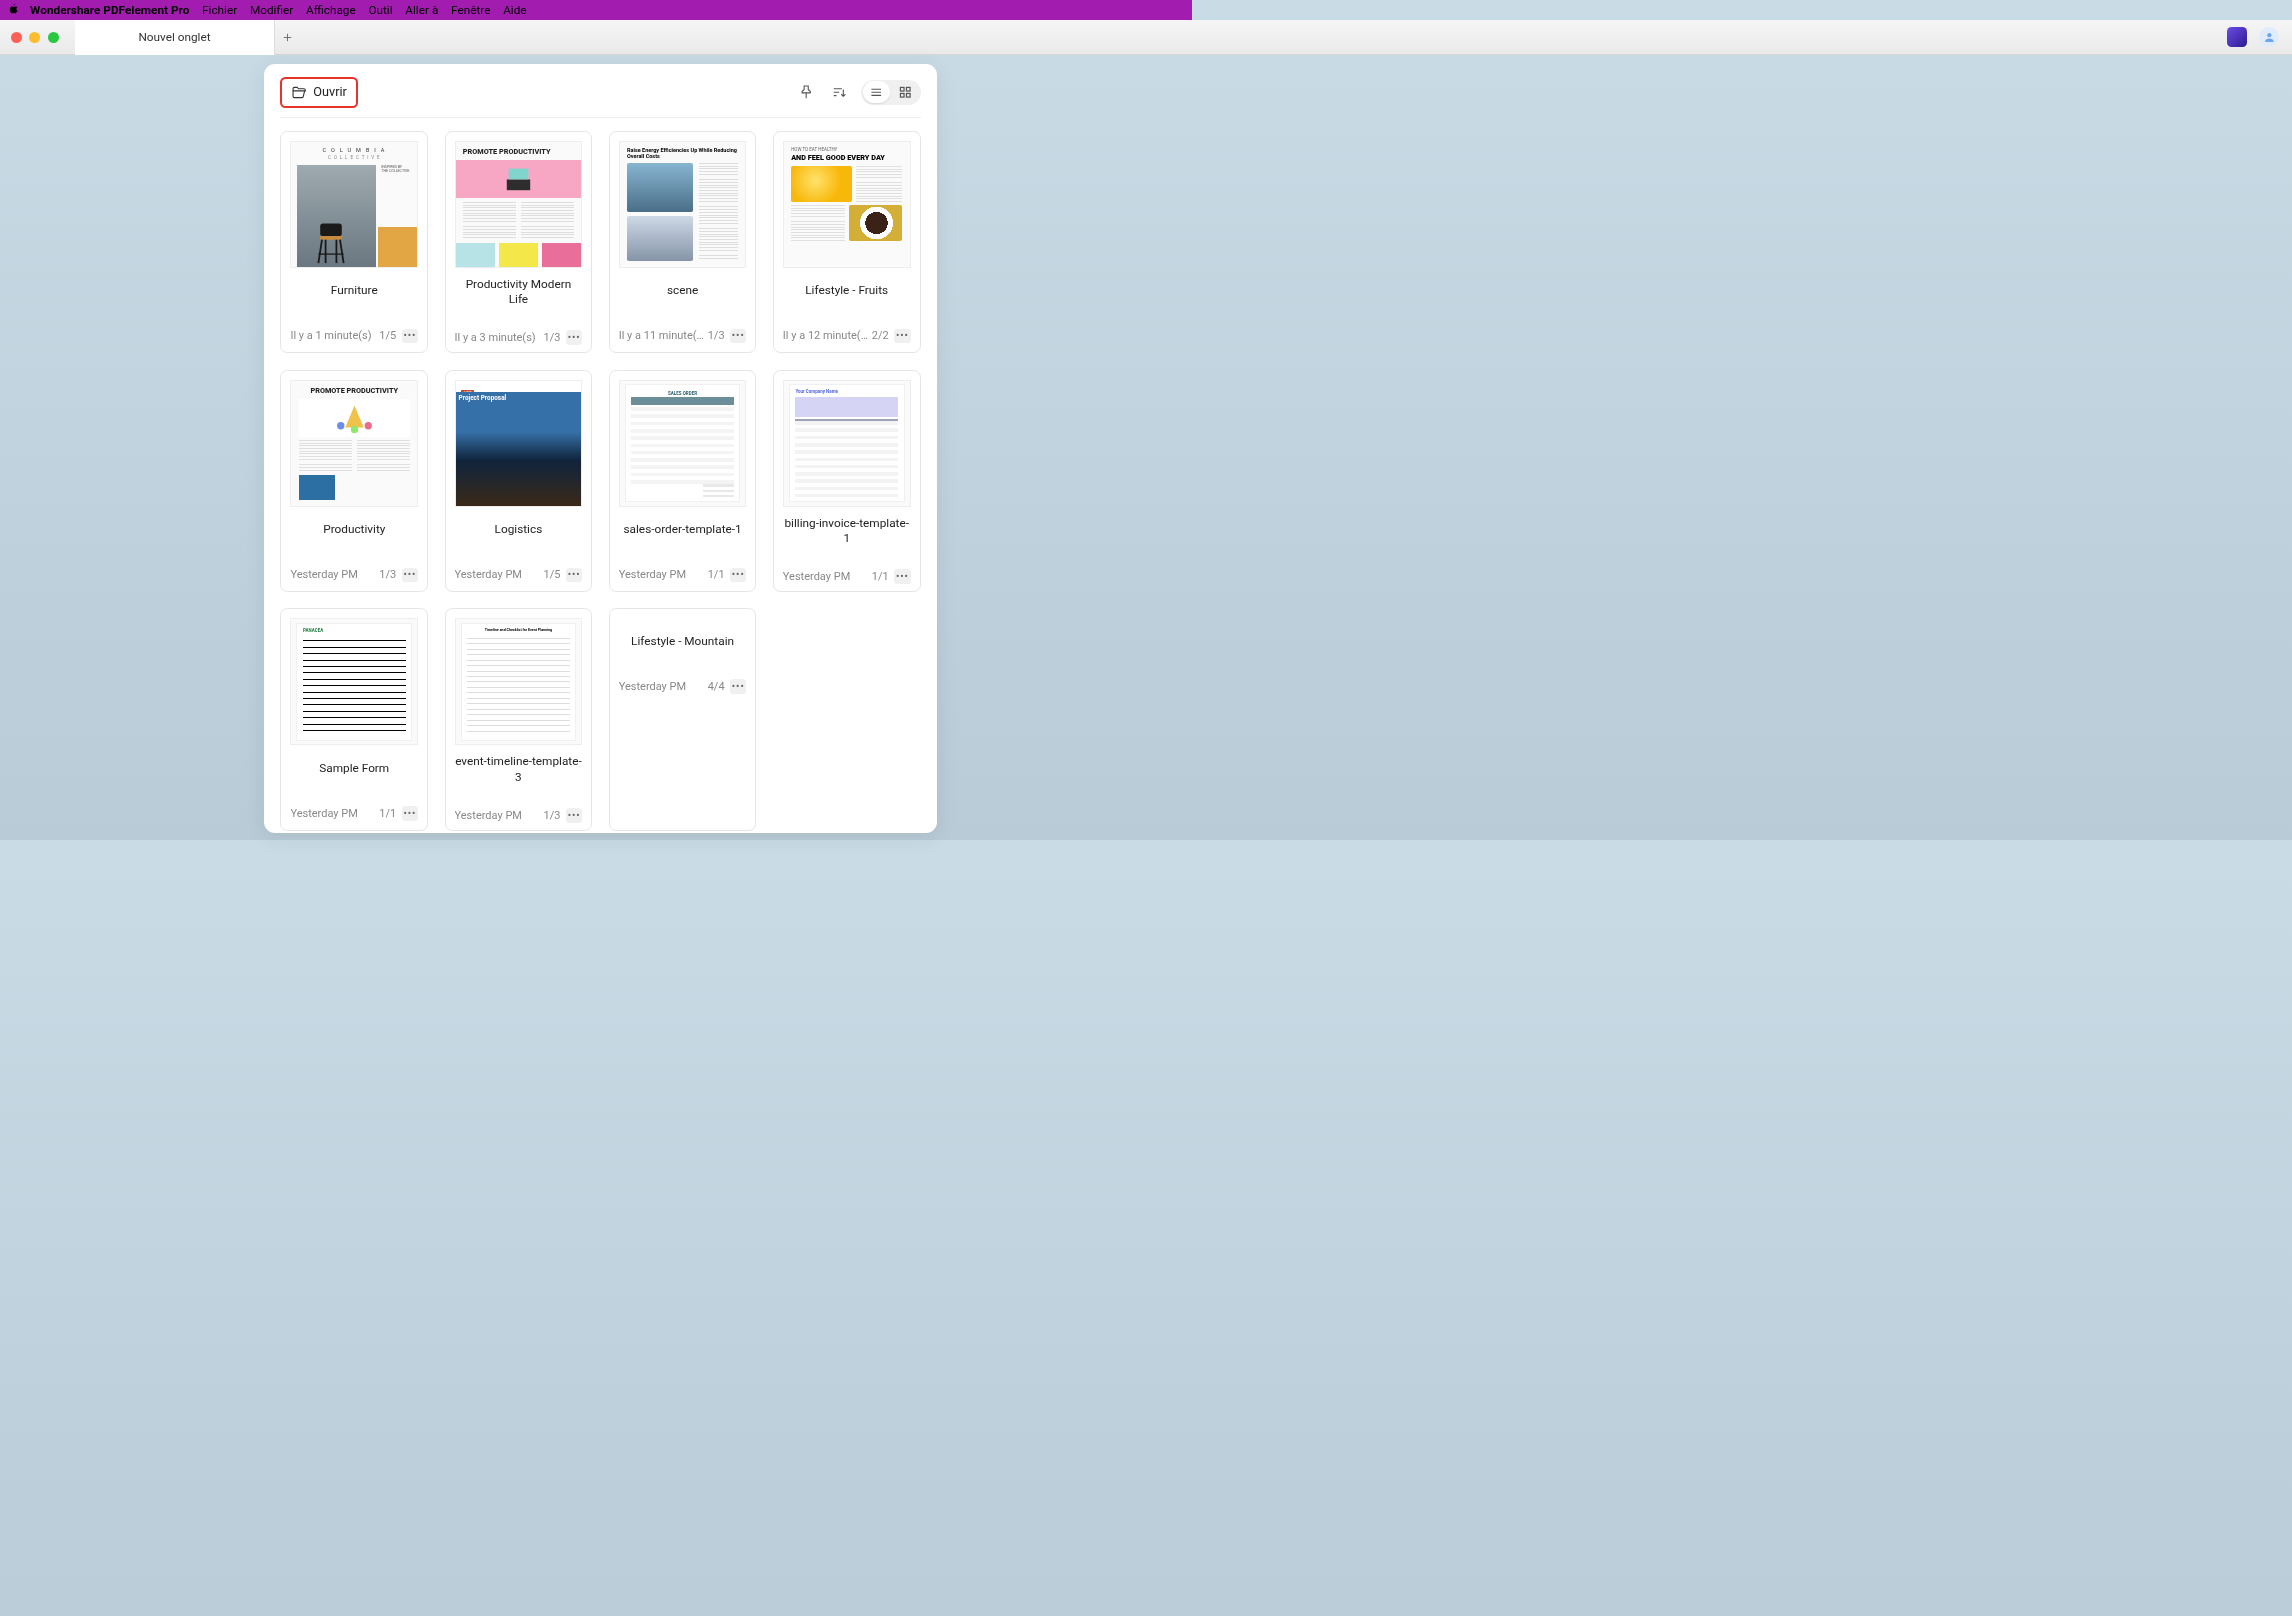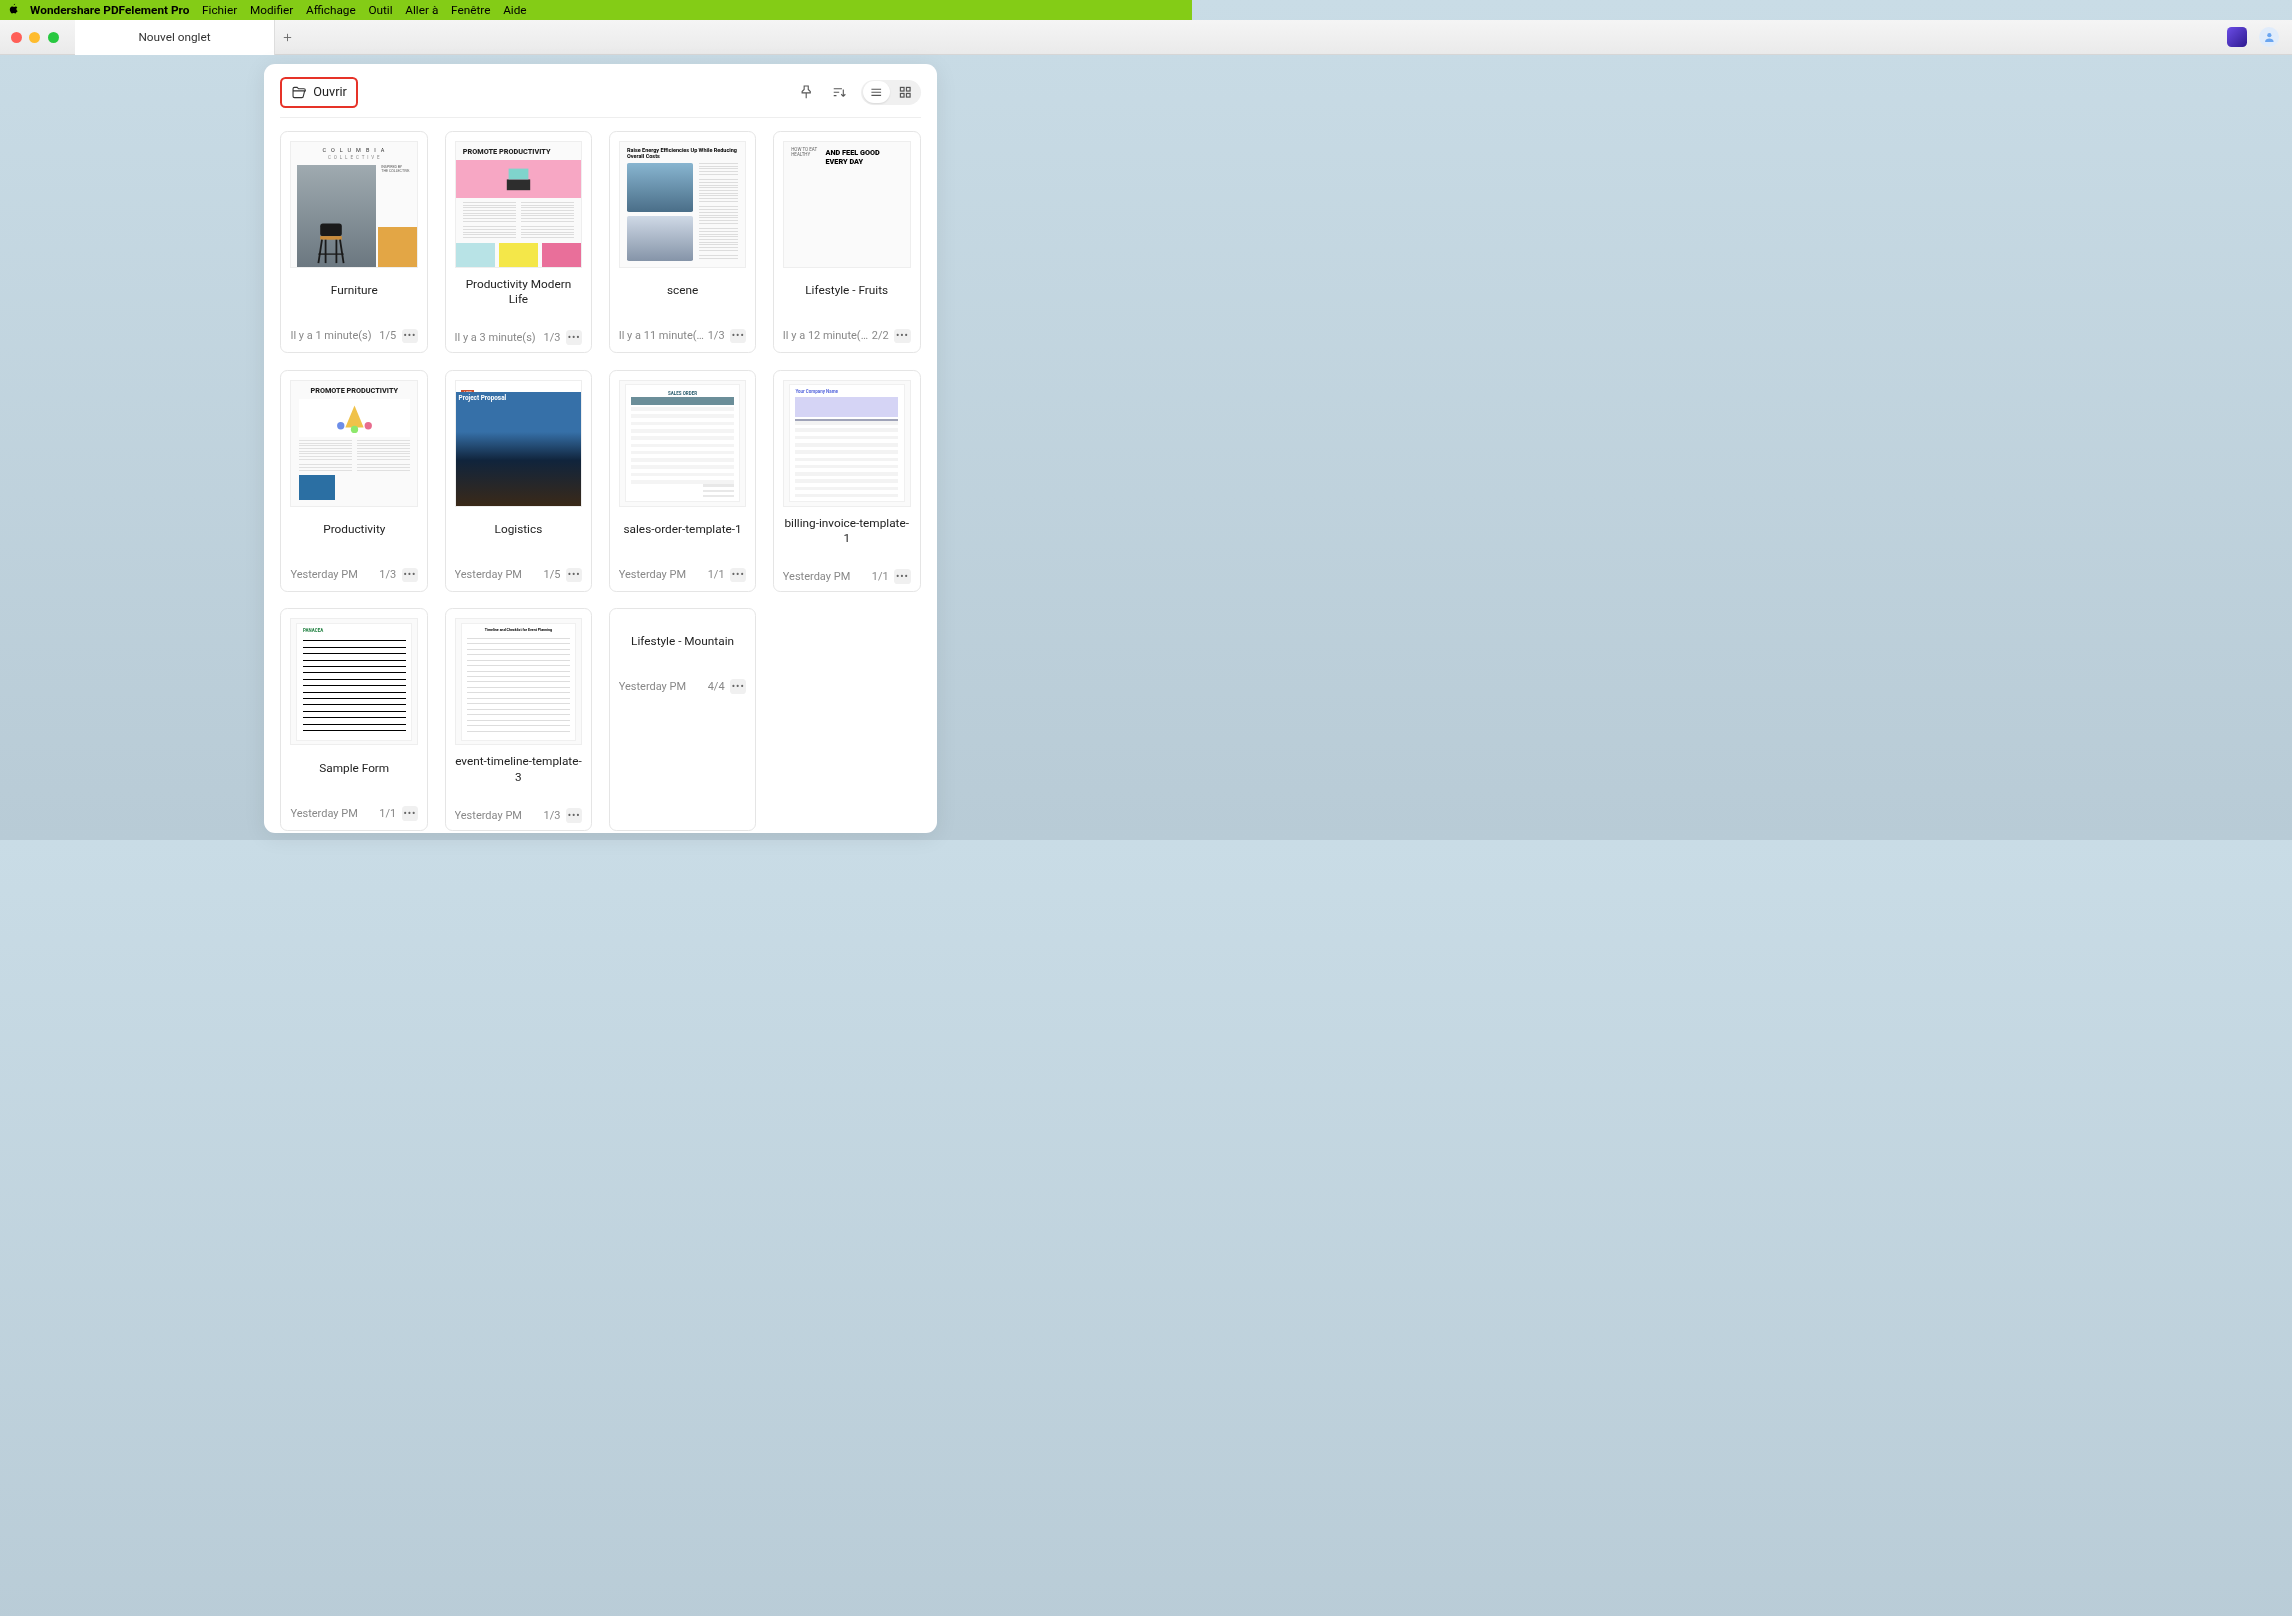--- a/index.html
+++ b/index.html
@@ -1,19 +1,19 @@
 <!DOCTYPE html>
 <html style="font-size:14.5px"><head>
 <meta charset="utf-8">
 <style>
 * { margin: 0; padding: 0; box-sizing: border-box; font-family: -apple-system, BlinkMacSystemFont, "Segoe UI", Roboto, Helvetica, Arial, sans-serif; }
 body { width: 1192px; height: 840px; background: linear-gradient(180deg, #c9dce6, #b8cbd6); overflow: hidden; }
 
 
-.menu-bar { height: 20px; background: #84cc16; display: flex; align-items: center; padding: 0 7.3px; font-size: 11.8px; color: #000; }
+.menu-bar { height: 20px; background: #a21caf; display: flex; align-items: center; padding: 0 7.3px; font-size: 11.8px; color: #000; }
 .menu-bar .apple { margin-right: 11px; }
 .menu-bar .app-name { font-weight: 700; margin-right: 12.7px; }
 .menu-bar .menu-item { margin-right: 12.7px; cursor: default; }
 
 
 .window { position: absolute; top: 20px; left: 0; right: 0; height: 35px; display: flex; align-items: center; background: linear-gradient(#f5f5f5,#eaeaea); border-bottom: 0.9px solid #d6d6d6; }
 .traffic { display: flex; gap: 7.3px; margin-left: 11px; margin-right: 16.4px; }
 .dot { width: 11px; height: 11px; border-radius: 50%; }
 .dot.r { background:#ff5f57; } .dot.y { background:#febc2e; } .dot.g { background:#28c840; }
 .tab { height: 35px; background: #fff; border-right: 0.9px solid #ddd; width: 200px; display:flex; align-items:center; justify-content:center; font-size:11.8px; color:#333; }
@@ -64,21 +64,21 @@
 .th-prod1 .imgs div { flex:1; }
 
 .th-scene { display:flex; flex-direction:column; width:100%; height:100%; padding:5.5px 7.3px; font-size:2.7px; color:#555; }
 .th-scene .hdr { font-size:5.5px; font-weight:700; color:#000; line-height:1.1; margin-bottom:3.6px; }
 .th-scene .row { display:flex; gap:5.5px; flex:1; }
 .th-scene .row .img { flex:1; }
 .th-scene .row .side { flex:0.6; background:repeating-linear-gradient(#ddd,#ddd 0.9px,transparent 0.9px,transparent 2.7px); }
 .th-scene .img1 { background:linear-gradient(#88b5d0,#4a6e88); border-radius:1.8px; }
 .th-scene .img2 { background:linear-gradient(#cfd9e6,#8594a8); border-radius:1.8px; margin-top:3.6px; }
 
-.th-life { display:flex; width:100%; height:100%; padding:5.5px 7.3px; }
+.th-life { display:flex; flex-direction:column; width:100%; height:100%; padding:5.5px 7.3px; }
 .th-life .sm { font-size:4.5px; color:#666; }
 .th-life .big { font-size:7.3px; font-weight:900; color:#000; margin-top:0.9px; }
 .th-life .row1 { display:flex; gap:3.6px; margin-top:3.6px; height:36px; }
 .th-life .fruit { flex:1.3; background:radial-gradient(circle at 40% 40%, #ffe26b, #f8b80a 60%); border-radius:1.8px; }
 .th-life .txt { flex:1; background:repeating-linear-gradient(#e0e0e0,#e0e0e0 0.9px,transparent 0.9px,transparent 2.7px); }
 .th-life .row2 { display:flex; gap:3.6px; margin-top:3.6px; height:36px; }
 .th-life .cup { flex:1; background:radial-gradient(circle at 52% 50%,#3a2316 0 34%,#fff 34% 50%,#d4af37 50%); border-radius:1.8px; }
 
 .th-prod2 { display:flex; flex-direction:column; width:100%; height:100%; padding:5.5px 7.3px; }
 .th-prod2 .t { font-size:7.3px; font-weight:800; color:#222; text-align:center; }

